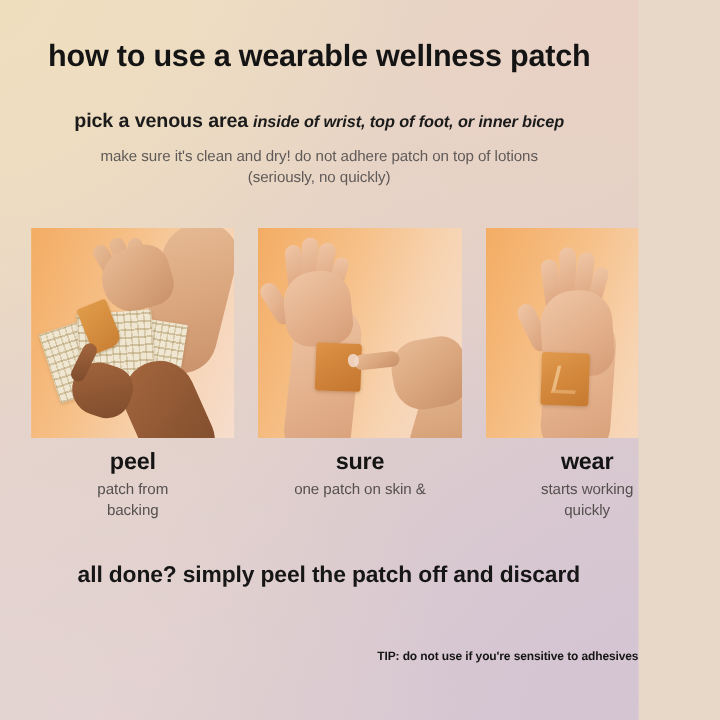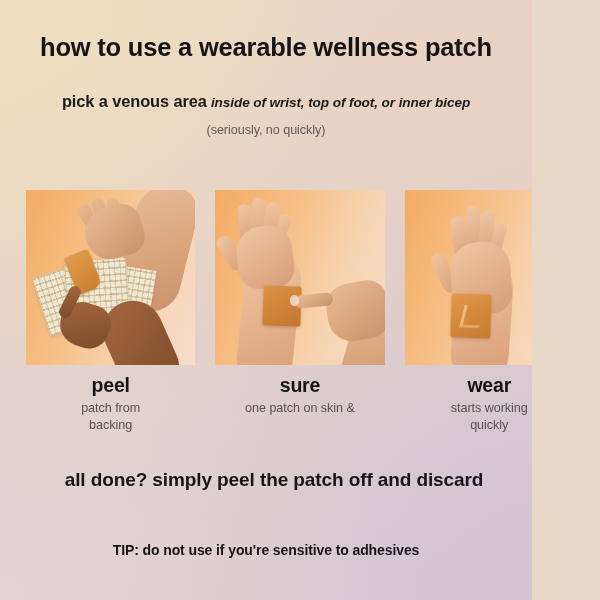--- a/index.html
+++ b/index.html
@@ -71,22 +71,22 @@
     font-size: 19px;
     font-weight: 700;
     color: #161616;
     letter-spacing: -0.1px;
   }
 
   .tipline {
     position: absolute;
     left: 0; right: 0;
     top: 542px;
-    text-align: center;
-    font-size: 14px;
+    text-align: right;
+    font-size: 10px;
     font-weight: 700;
     color: #151515;
     letter-spacing: -0.1px;
   }
 
   
   .panels {
     position: absolute;
     left: 26px;
     top: 190px;
@@ -304,20 +304,21 @@
 <div id="poster">
 
   <div class="title">how to use a wearable wellness patch</div>
 
   <div class="lede">
     <span class="strong">pick a venous area</span>
     <span class="rest">inside of wrist, top of foot, or inner bicep</span>
   </div>
 
   <div class="subnote">
+    <div>make sure it's clean and dry! do not adhere patch on top of lotions</div>
     <div>(seriously, no quickly)</div>
   </div>
 
   <div class="panels">
 
     <div class="panel">
       <div class="limb p1-forearm-top skin-mid"></div>
       <div class="limb p1-finger p1-f1 skin-mid"></div>
       <div class="limb p1-finger p1-f2 skin-mid"></div>
       <div class="limb p1-finger p1-f3 skin-mid"></div>

